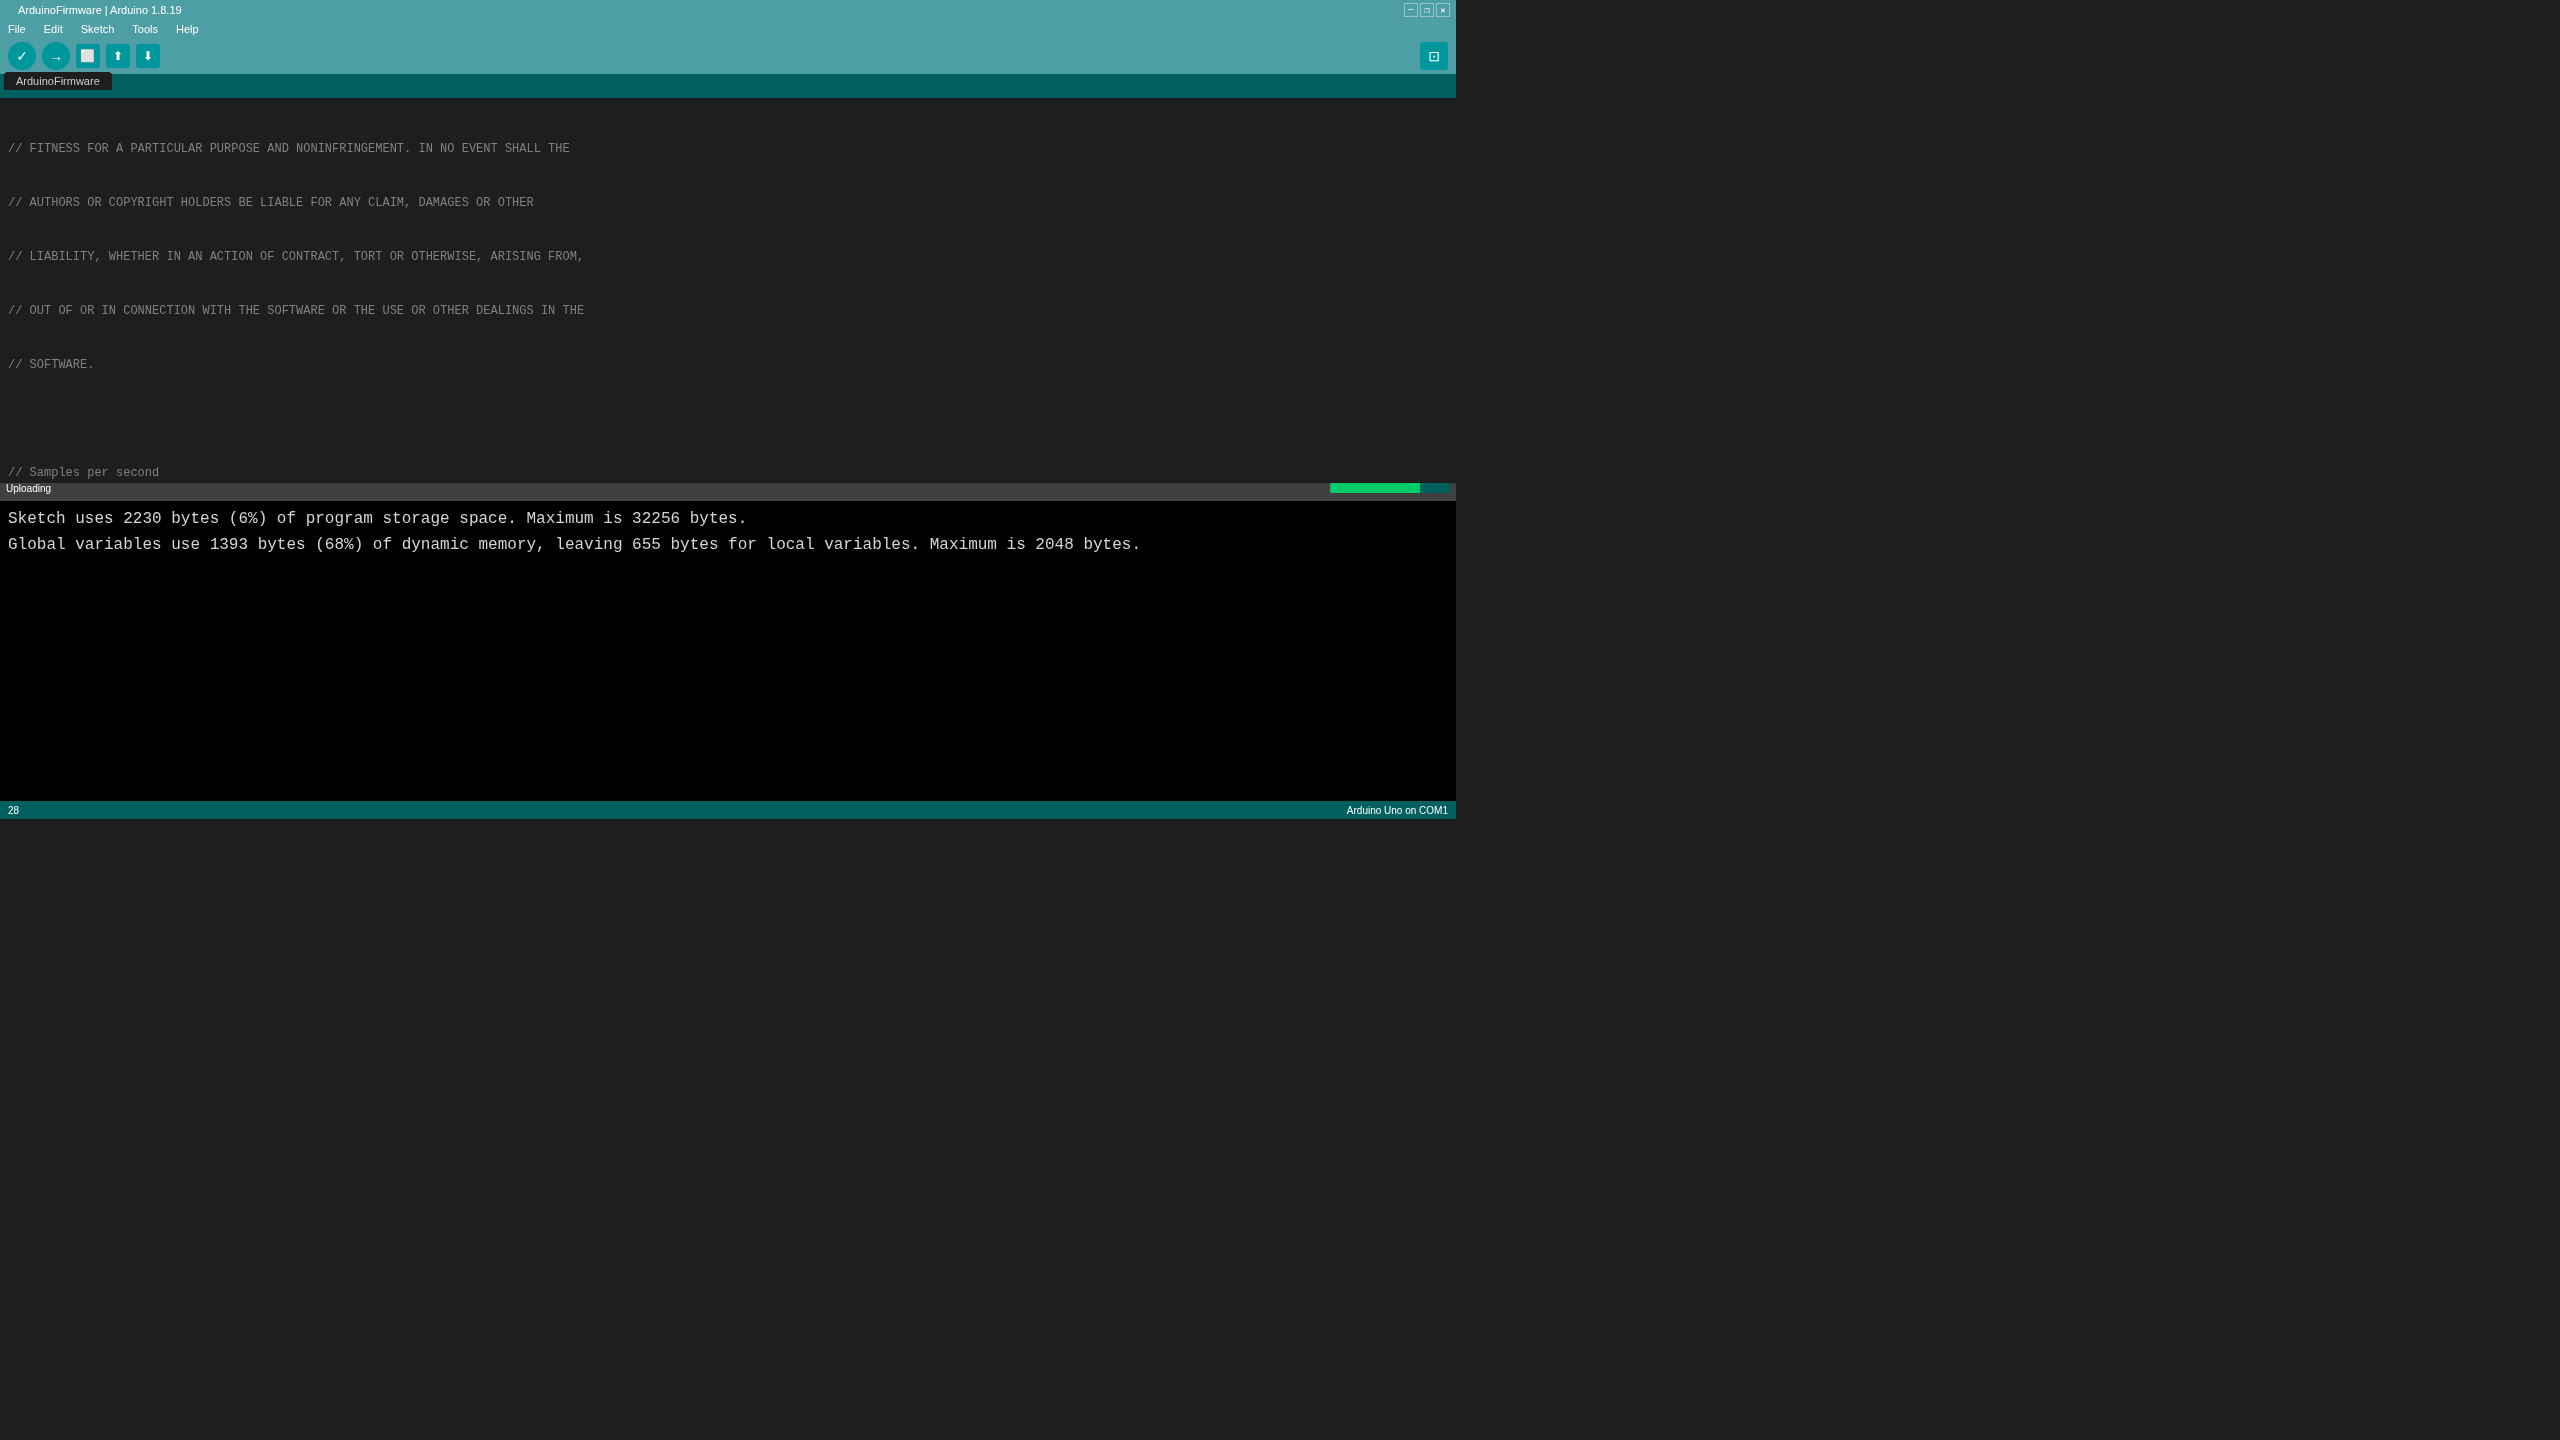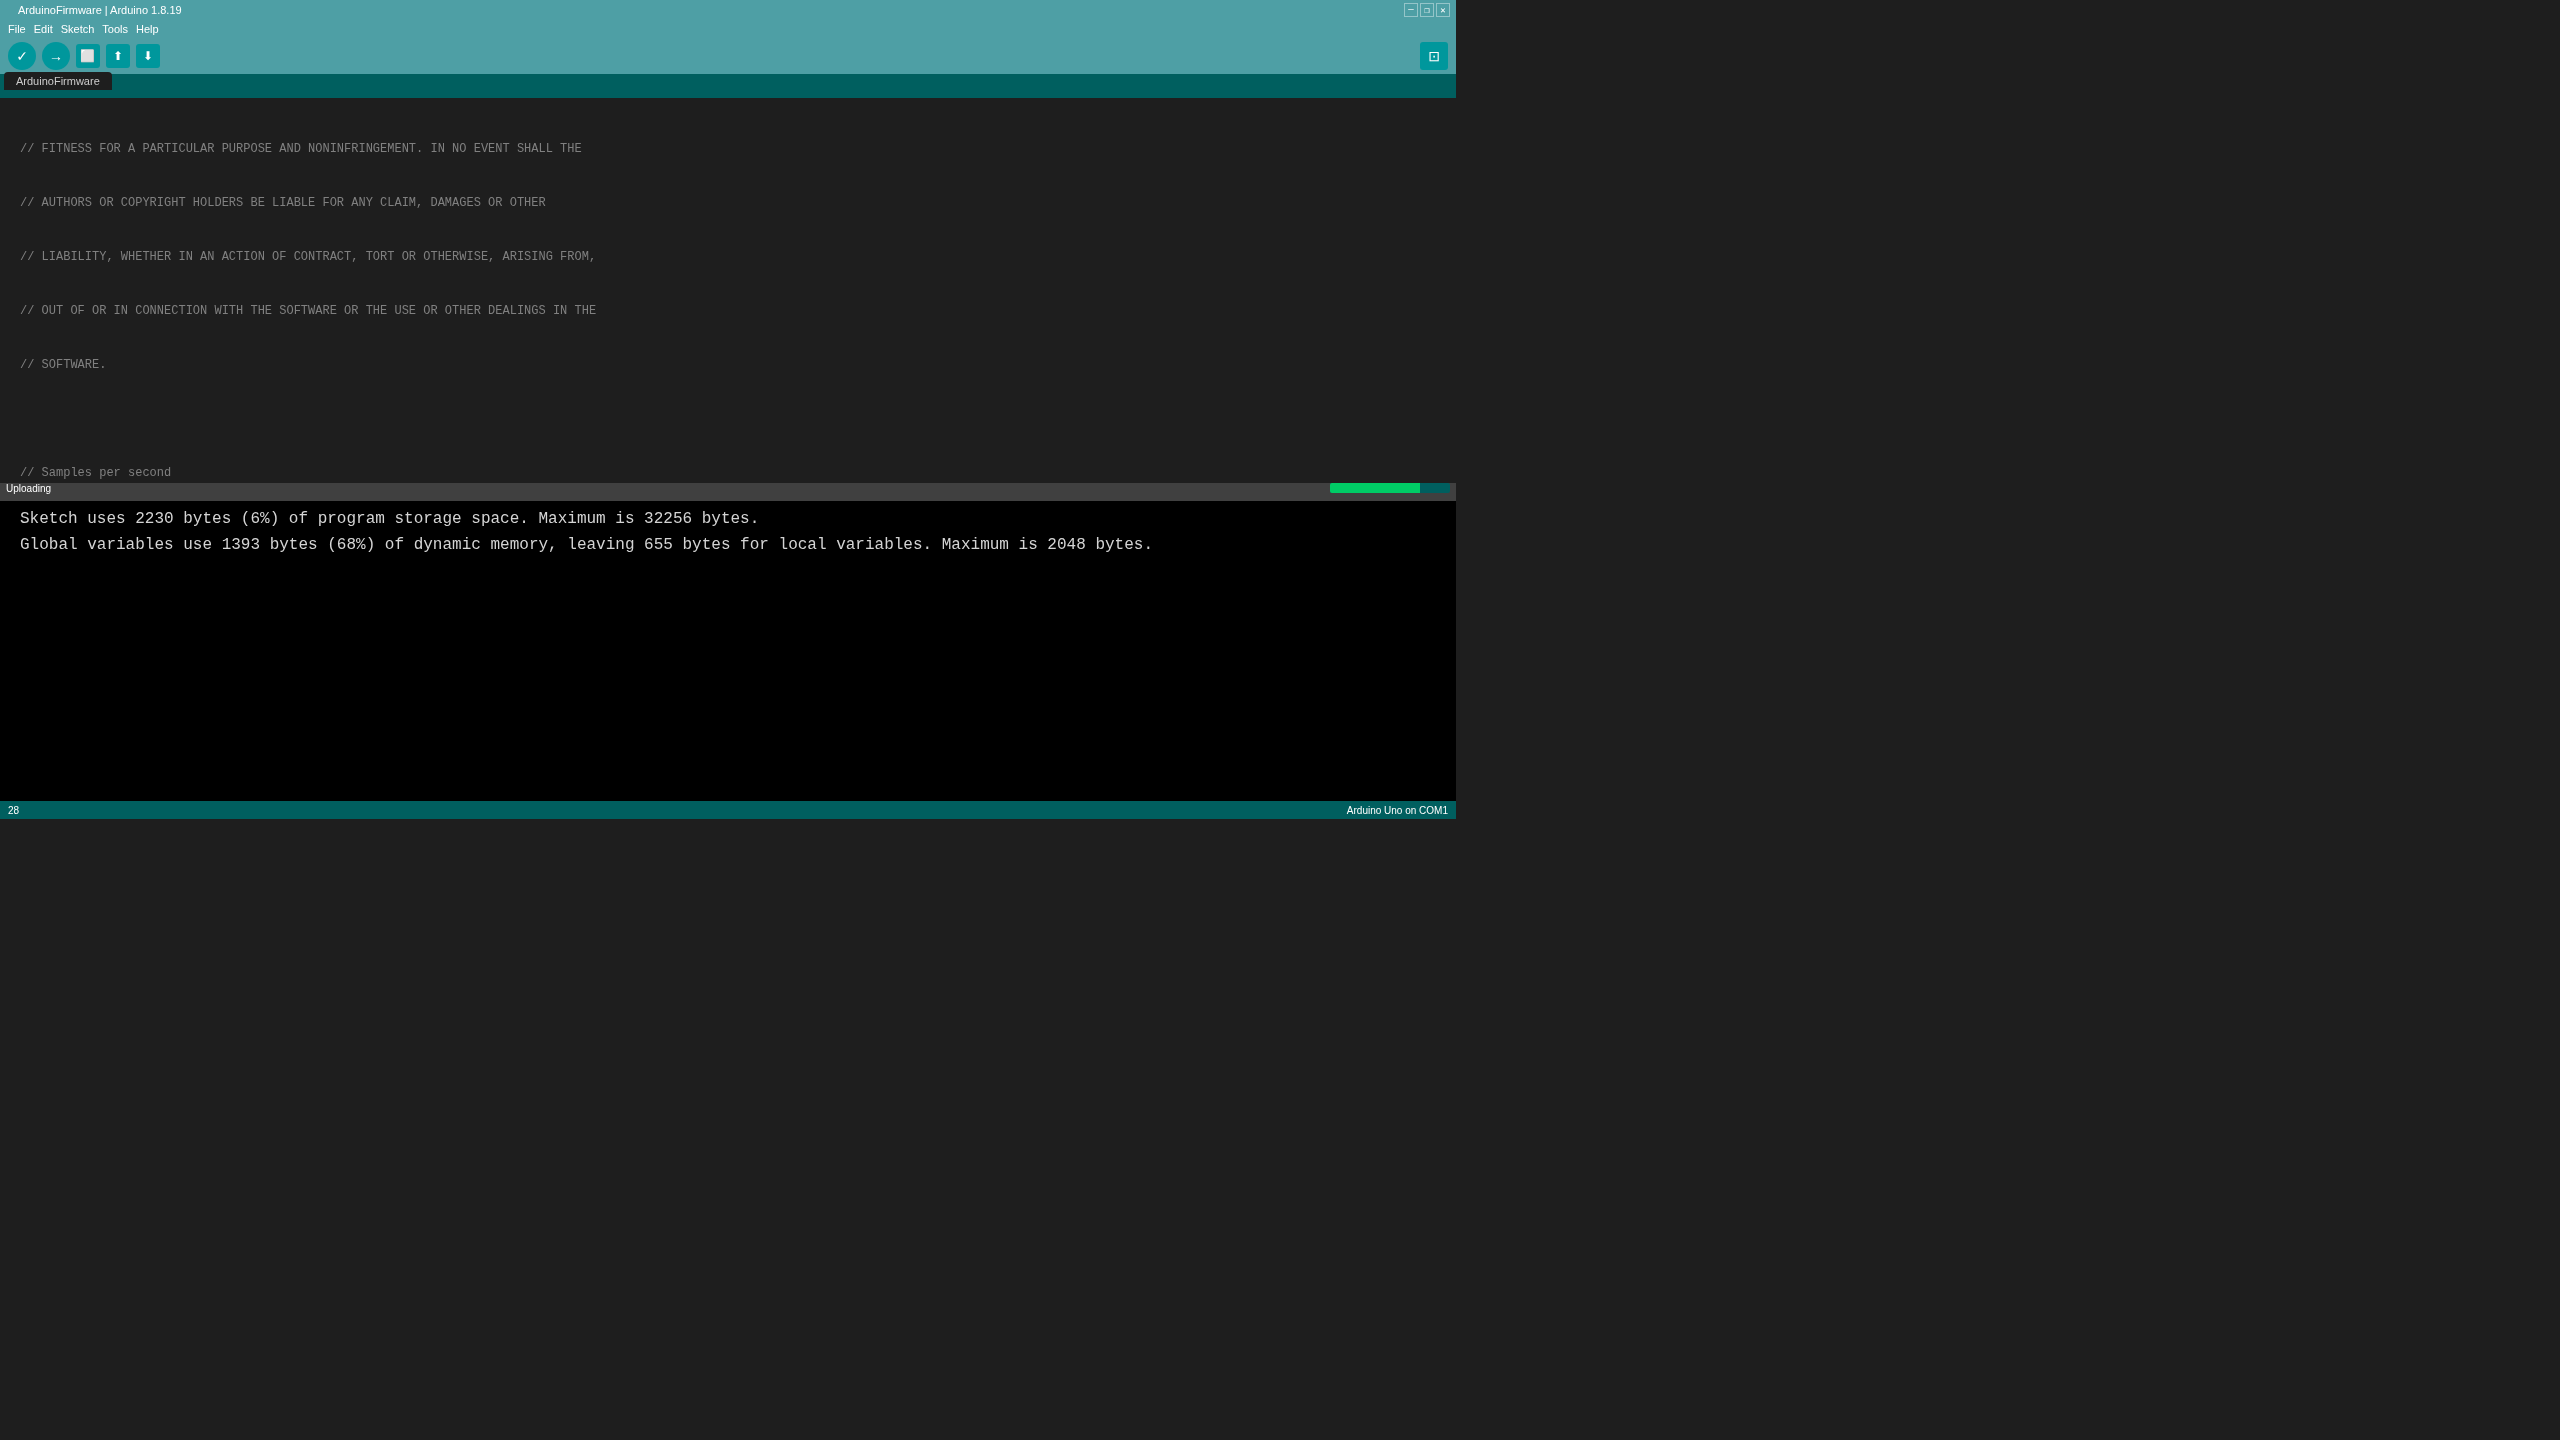--- a/index.html
+++ b/index.html
@@ -44,21 +44,21 @@
       cursor: pointer;
     }
 
     
     #menubar {
       background: #4e9fa5;
       height: 18px;
       display: flex;
       align-items: center;
       padding: 0 4px;
-      gap: 0;
+      gap: 10px;
     }
     .menu-item {
       color: #fff;
       font-family: Arial, sans-serif;
       font-size: 11px;
       cursor: pointer;
       padding: 0 4px;
     }
 
     
@@ -206,21 +206,20 @@
       font-size: 10px;
     }
     #bottom-bar-right {
       color: #fff;
       font-family: Arial, sans-serif;
       font-size: 10px;
     }
 
     .code-line {
       display: block;
-      margin-left: 12px;
     }
   </style>
 </head>
 <body>
 
 <div id="titlebar">
   <span id="titlebar-title">ArduinoFirmware | Arduino 1.8.19</span>
   <div id="titlebar-controls">
     <div class="title-btn">—</div>
     <div class="title-btn">❐</div>

